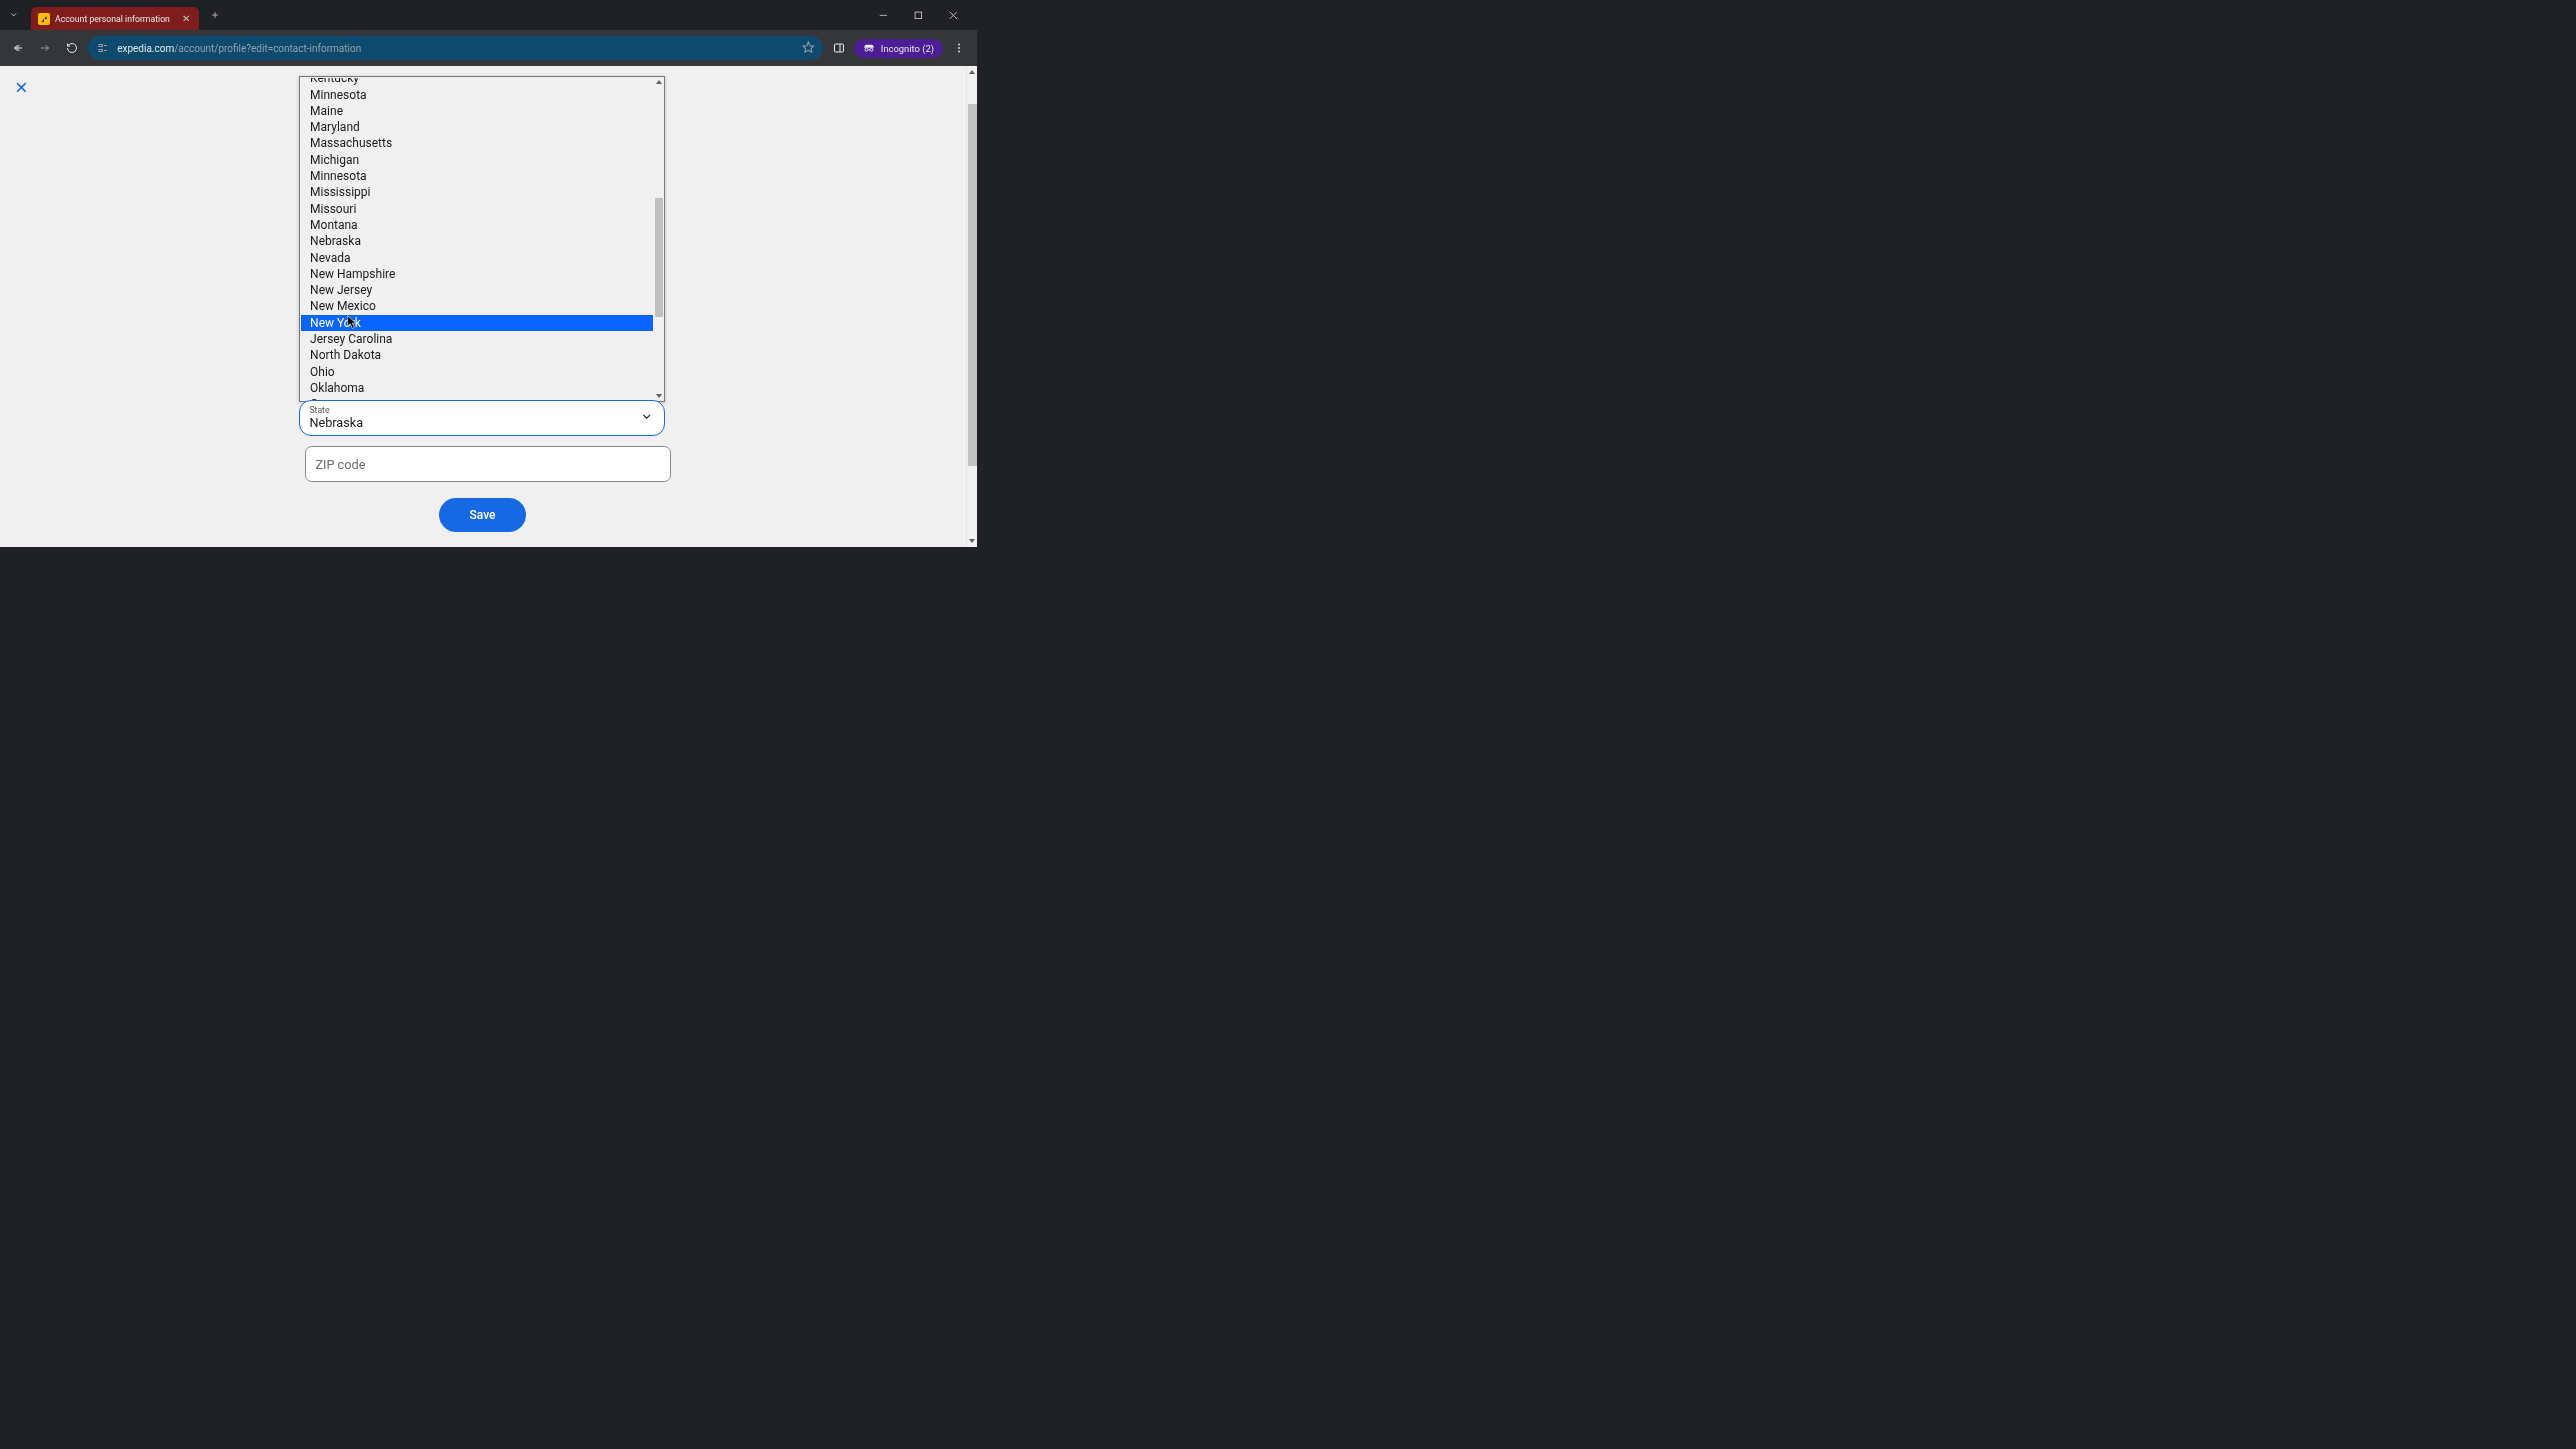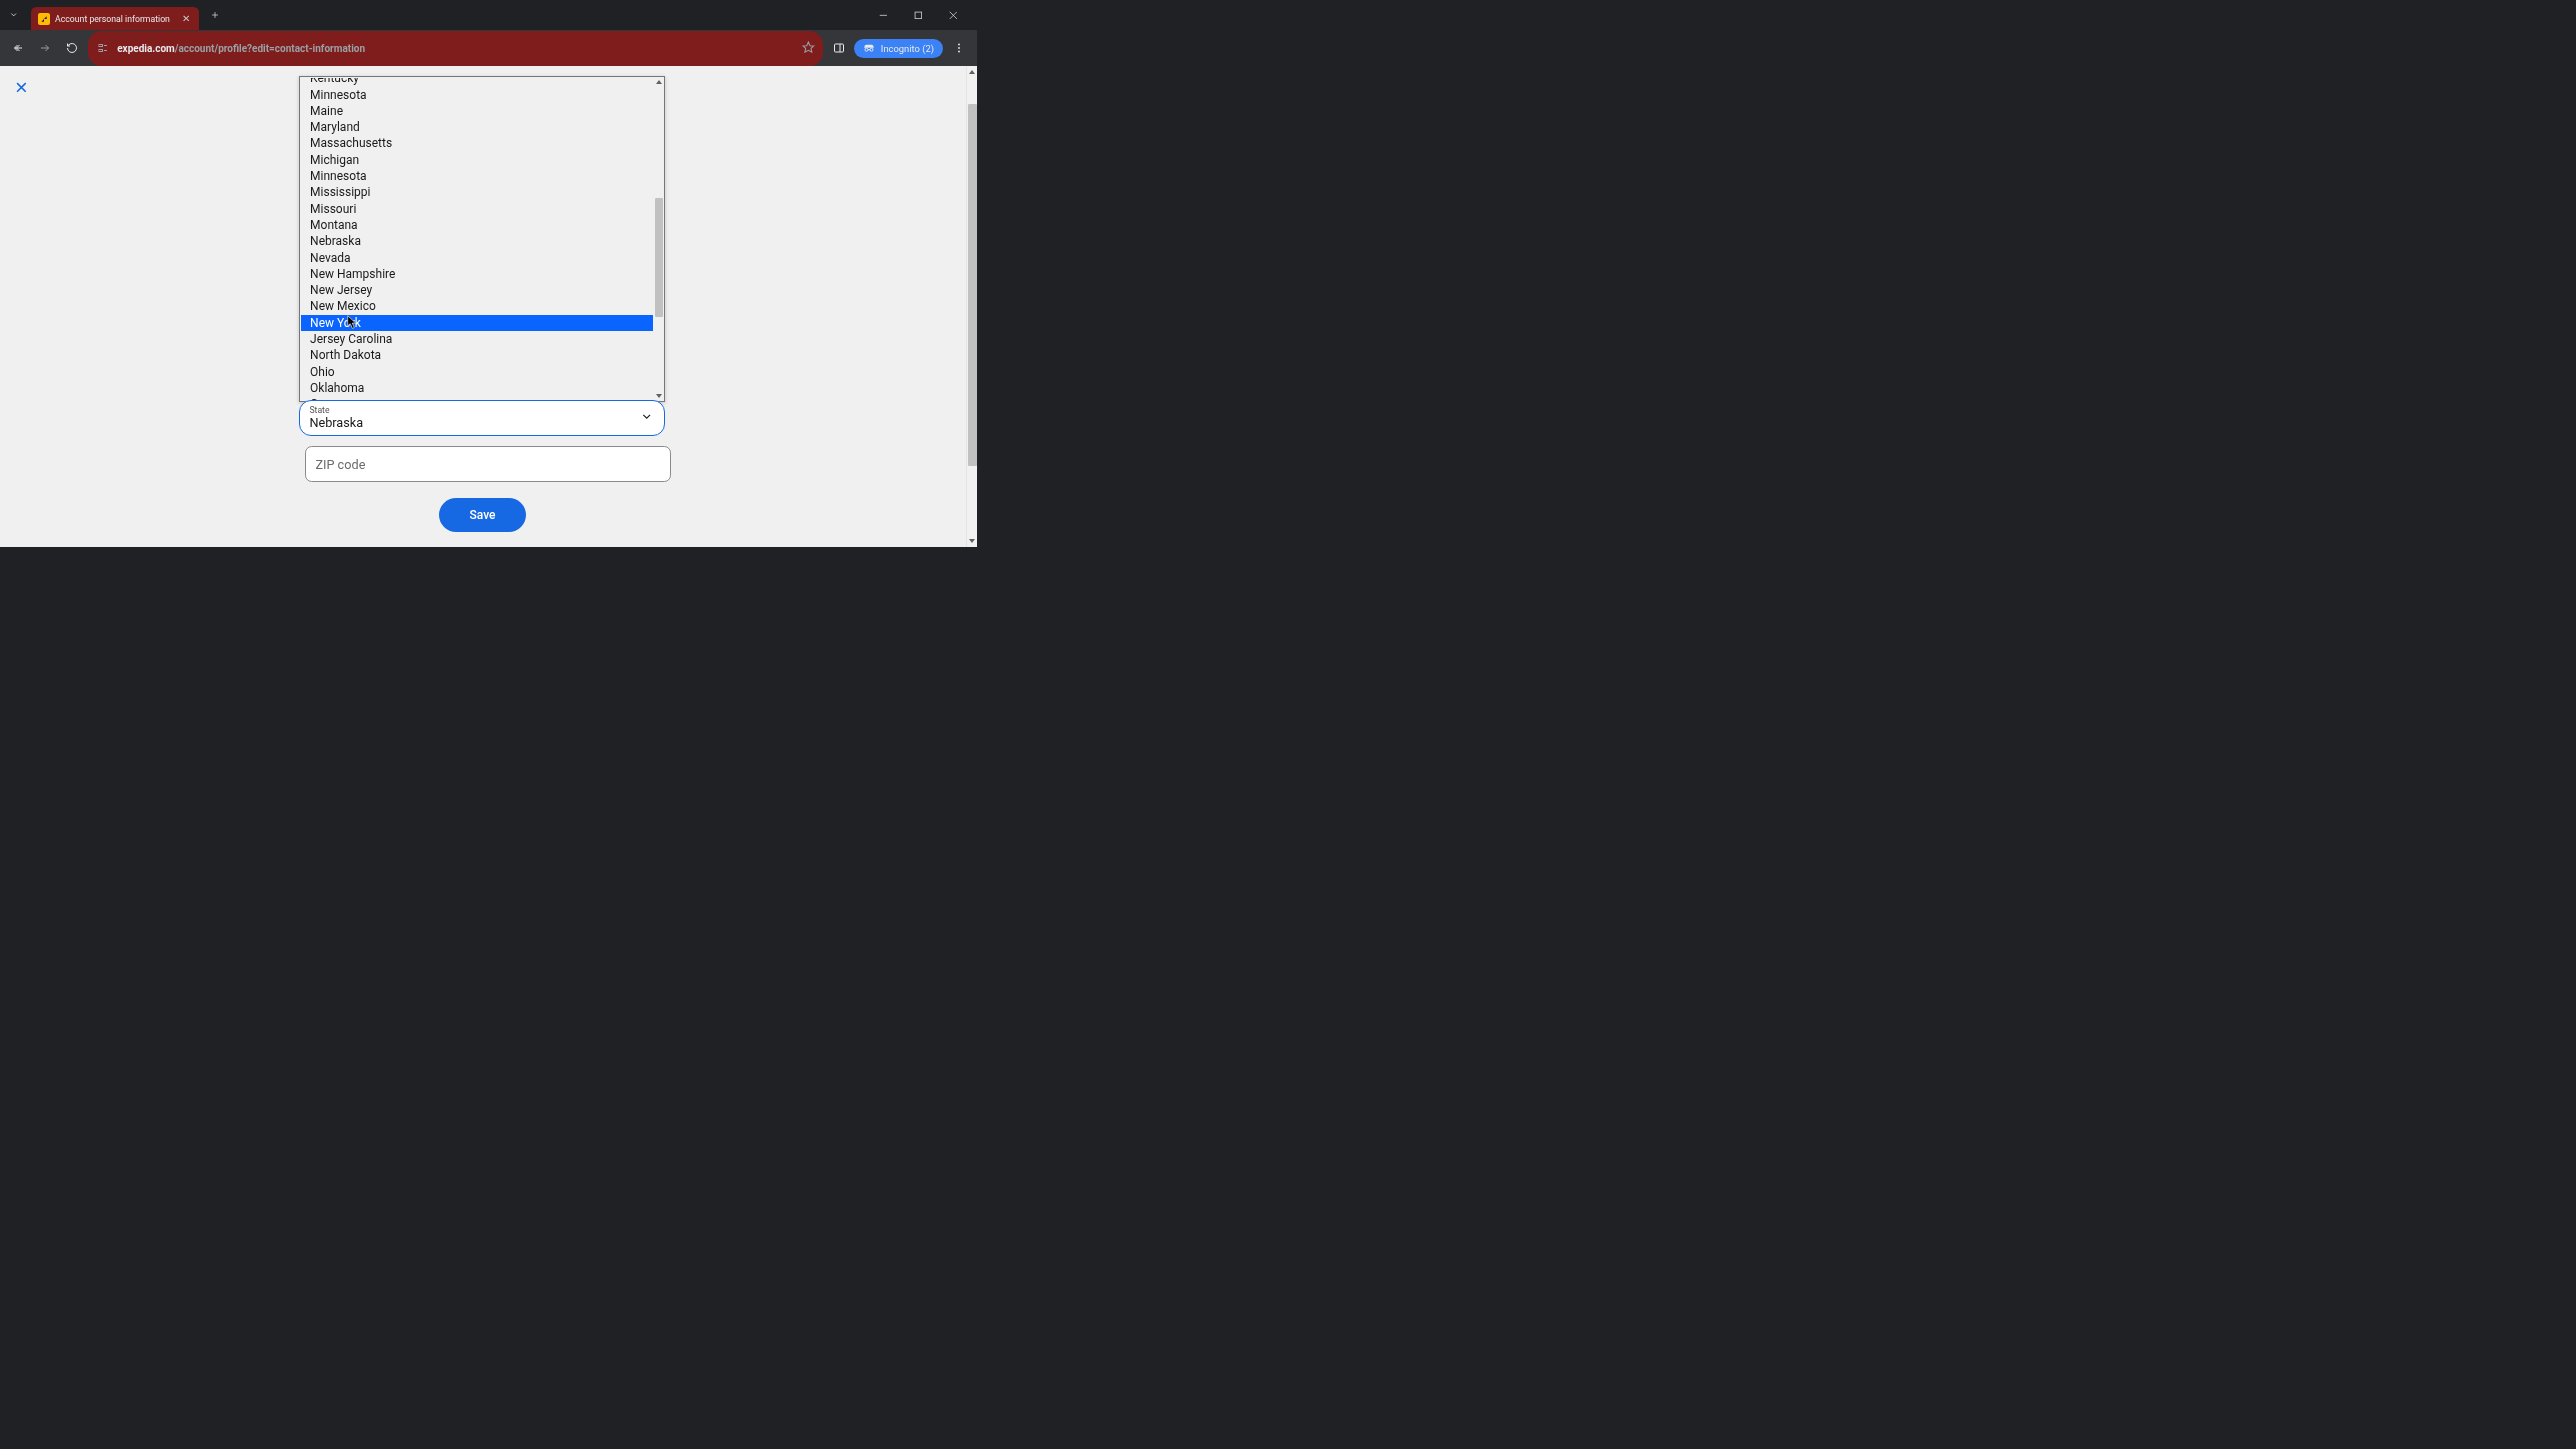--- a/index.html
+++ b/index.html
@@ -16,27 +16,27 @@
 .tab .tab-close { margin-left:auto; color:#c7c7c7; font-size:10px; width:12px; height:12px; display:flex; align-items:center; justify-content:center; border-radius:50%; cursor:pointer;}
 .tab-new { width:19px; height:19px; display:flex; align-items:center; justify-content:center; color:#c7c7c7; margin-left:6.7px; align-self:center; border-radius:50%; cursor:pointer;}
 .window-controls { margin-left:auto; display:flex; gap:5.4px; align-items:center; height:100%; padding-right:4px;}
 .window-controls .wc { width:29.5px; height:20px; display:flex; align-items:center; justify-content:center; color:#c7c7c7; cursor:pointer;}
 .window-controls .wc svg { width:8.7px; height:8.7px; }
 
 .toolbar { height: 36px; background:#35363a; display:flex; align-items:center; padding:0 6.7px; gap:4px; }
 .nav-btn { width:23px; height:23px; display:flex; align-items:center; justify-content:center; color:#9aa0a6; border-radius:50%; cursor:pointer;}
 .nav-btn.enabled { color:#e8eaed; }
 .nav-btn svg { width:12px; height:12px; }
-.omnibox { flex:1; background:#7f1d1d; border-radius:13.4px; height:35px; display:flex; align-items:center; padding:0 8px; color:#e8eaed; font-size:10px; gap:6.7px;font-weight:bold; }
+.omnibox { flex:1; background:#0c4a6e; border-radius:13.4px; height:24px; display:flex; align-items:center; padding:0 8px; color:#e8eaed; font-size:10px; gap:6.7px; }
 .omnibox .site-btn { width:14.8px; height:14.8px; display:flex; align-items:center; justify-content:center; color:#9aa0a6;}
 .omnibox .url-host { color:#e8eaed; }
 .omnibox .url-path { color:#9aa0a6; }
 .omnibox .star { margin-left:auto; color:#9aa0a6; }
 .tool-right { display:flex; align-items:center; gap:4px; }
-.incognito-pill { background:#3b82f6; color:#e8eaed; border-radius:12px; padding:4px 9.4px; display:flex; align-items:center; gap:5.4px; font-size:9.4px;}
+.incognito-pill { background:#4c1d95; color:#e8eaed; border-radius:12px; padding:4px 9.4px; display:flex; align-items:center; gap:5.4px; font-size:9.4px;}
 .incognito-pill svg { width:12px; height:9.4px; }
 .kebab { width:23px; height:23px; display:flex; align-items:center; justify-content:center; color:#e8eaed; cursor:pointer;}
 
 
 .viewport { position:relative; width:100%; height: calc(547px - 66px); background:#f0f0f0; }
 .page-scrollbar-track { position:absolute; right:0; top:0; width:11.4px; height:100%; background:#f1f1f1; border-left:0.7px solid #e4e4e4;}
 .page-scrollbar-thumb { position:absolute; left:1.3px; width:8.7px; background:#c1c1c1; border-radius:1.3px; }
 .page-scrollbar-arrow { position:absolute; left:0; width:11.4px; height:11.4px; display:flex; align-items:center; justify-content:center; color:#606060; background:#f1f1f1; cursor:pointer;}
 
 .close-modal { position:absolute; top:13.4px; left:13.4px; color:#1668e3; font-size:16px; cursor:pointer; width:16px; height:16px; display:flex; align-items:center; justify-content:center;}

